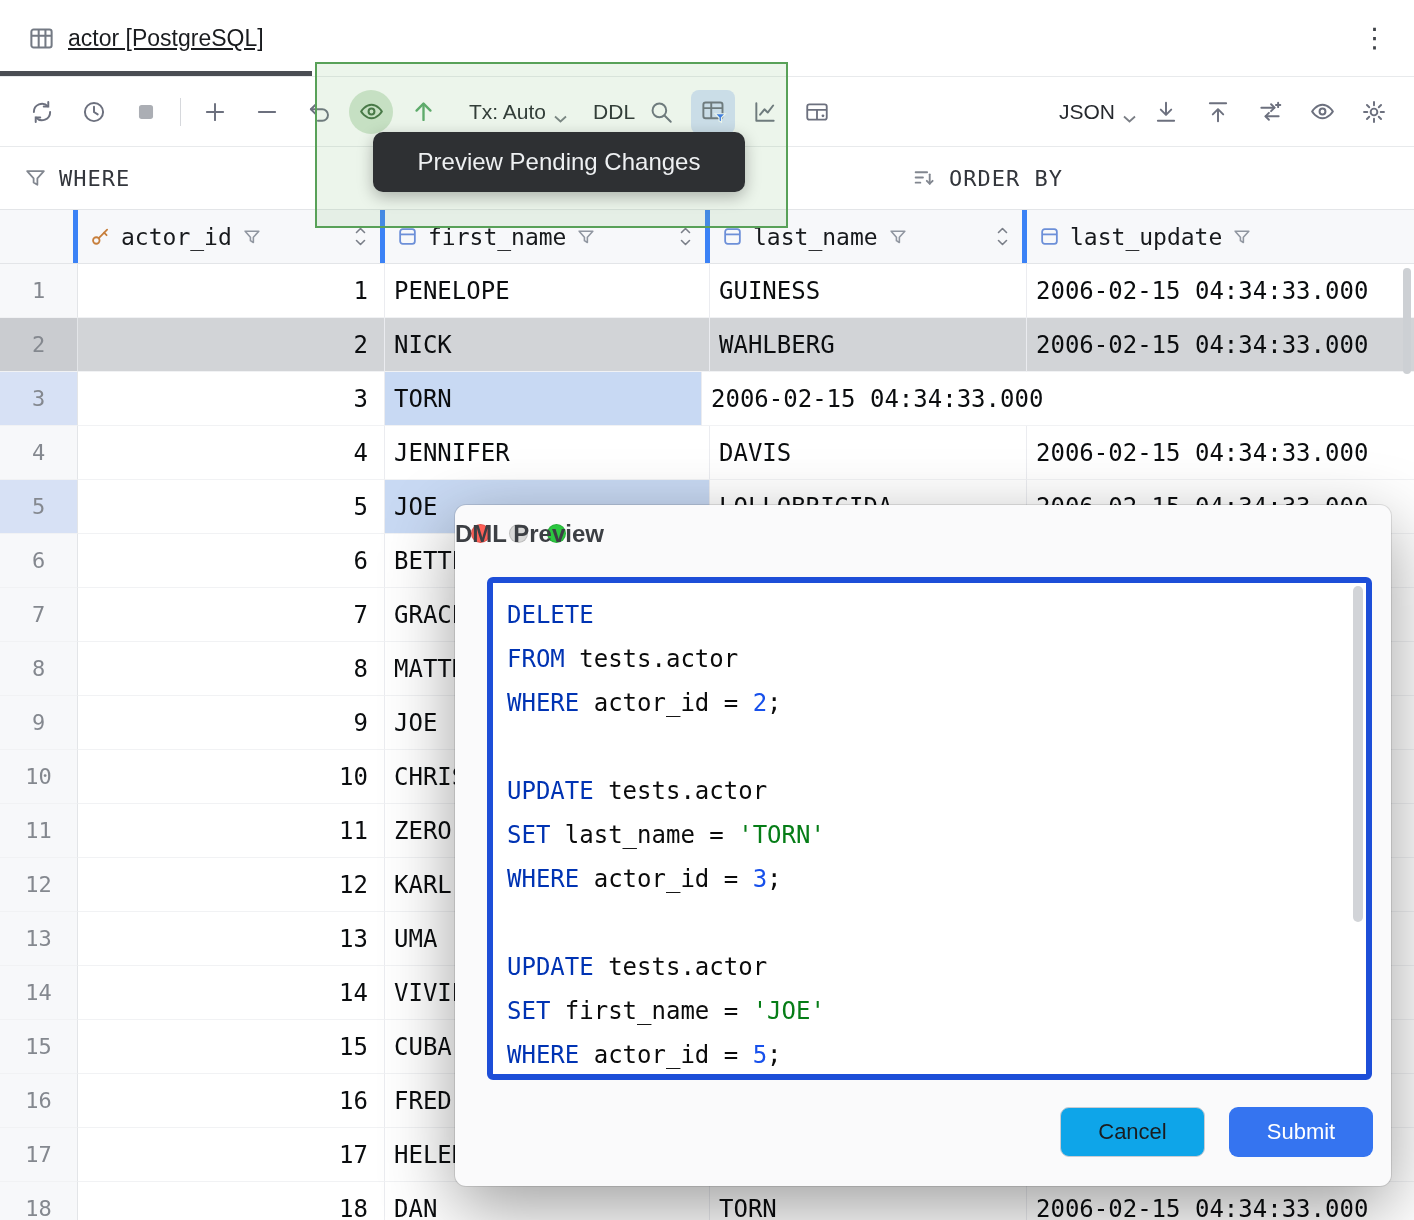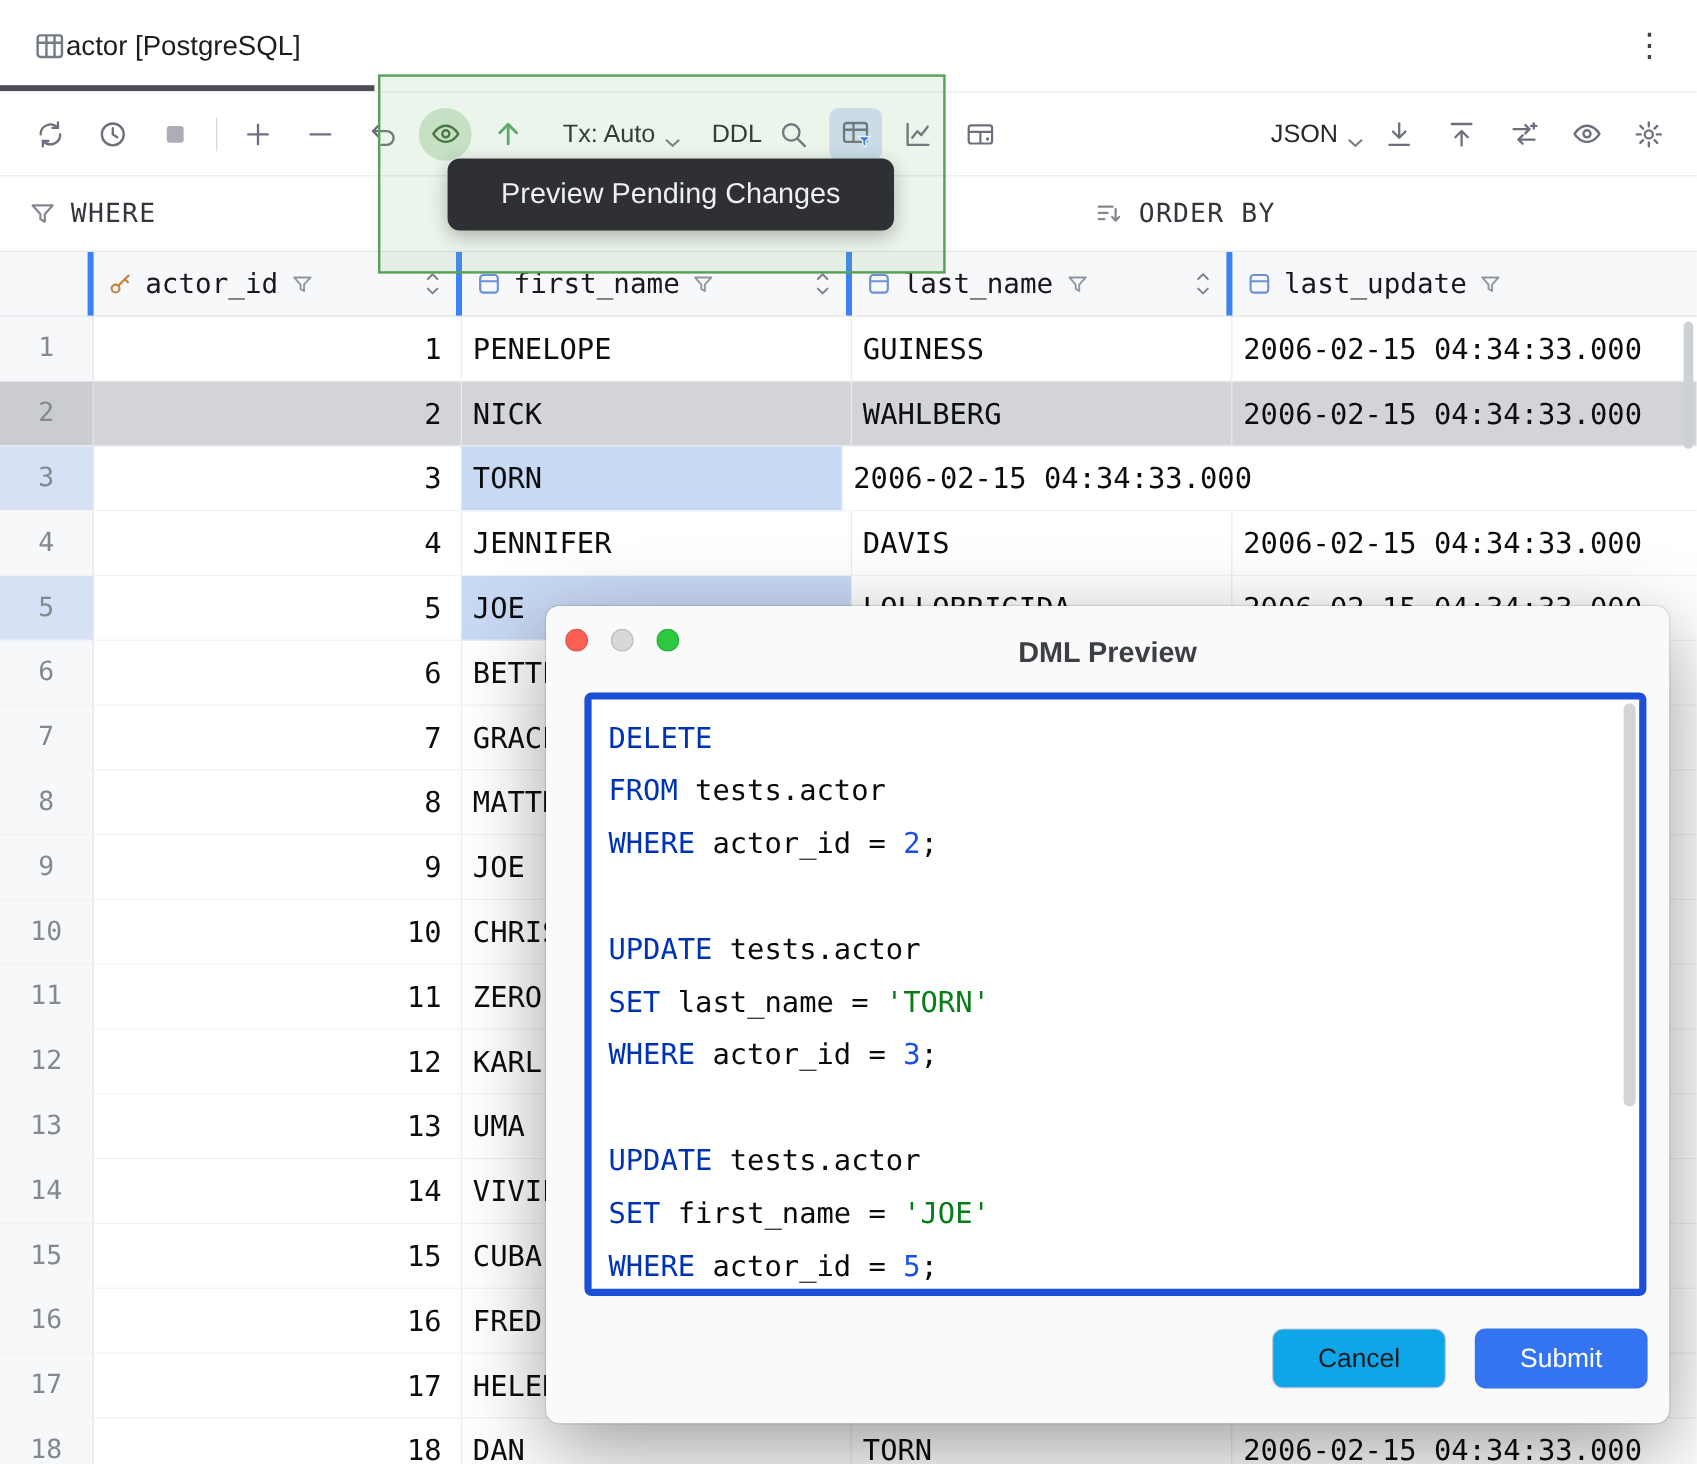--- a/index.html
+++ b/index.html
@@ -2,21 +2,21 @@
 <html><head>
 <meta charset="utf-8">
 <style>
   * { box-sizing: border-box; margin: 0; padding: 0; }
   html, body { width: 1414px; height: 1220px; overflow: hidden; background: #fff;
     font-family: "Liberation Sans", sans-serif; position: relative; }
 
   
   .titlebar { position: absolute; top: 0; left: 0; right: 0; height: 76px; background: #fff; }
   .tab-icon { position: absolute; left: 28px; top: 25px; }
-  .tab-title { position: absolute; left: 55px; top: 0; line-height: 76px; font-size: 23px; color: #1a1c1f; }
+  .tab-title { position: absolute; left: 68px; top: 0; line-height: 76px; font-size: 23px; color: #1a1c1f; text-decoration: underline; }
   .kebab { position: absolute; right: 26px; top: 22px; font-size: 27px; color: #3f4248; cursor: pointer; }
   .tab-underline { position: absolute; left: 0; top: 71px; width: 312px; height: 5px; background: #4a4d53; }
 
   
   .toolbar { position: absolute; top: 76px; left: 0; right: 0; height: 71px; display: flex;
     align-items: center; padding: 0 18px 0 20px; border-top: 1px solid #e8eaec; border-bottom: 1px solid #e8eaec; background: #fff; }
   .tbi { width: 44px; height: 44px; margin-right: 8px; display: flex; align-items: center;
     justify-content: center; border-radius: 8px; flex: 0 0 auto; cursor: pointer; }
   .tbi.hovered { background: rgba(110,175,100,0.30); border-radius: 50%; }
   .tbi.active-blue { background: #d7e3fb; }
@@ -69,22 +69,22 @@
     background: rgba(130,190,120,0.15); border: 2px solid #58a158; z-index: 45; pointer-events: none; }
   .tooltip { position: absolute; left: 373px; top: 132px; width: 372px; height: 60px;
     background: #2e3033; border-radius: 10px; color: #eef0f2; font-size: 24px;
     display: flex; align-items: center; justify-content: center; z-index: 46;
     box-shadow: 0 5px 16px rgba(0,0,0,0.28); }
 
   
   .dialog { position: absolute; left: 455px; top: 505px; width: 936px; height: 681px;
     background: #fafafb; border-radius: 11px; z-index: 60;
     box-shadow: 0 22px 70px rgba(0,0,0,0.38), 0 0 0 1px rgba(0,0,0,0.10); }
-  .dlg-title { position: absolute; top: 0; left: 0; right: 0; height: 58px; text-align: center;
-    line-height: 58px; font-size: 24px; font-weight: 700; color: #3c3f44; margin-top: 11px; }
+  .dlg-title { position: absolute; top: 0; left: 0; right: 0; height: 58px; text-align: left;
+    line-height: 58px; font-size: 24px; font-weight: 700; color: #3c3f44; }
   .tl { position: absolute; top: 19px; width: 19px; height: 19px; border-radius: 50%;
     border: 1px solid rgba(0,0,0,0.12); cursor: pointer; }
   .tl-red { left: 16px; background: #fe5f57; }
   .tl-yellow { left: 54px; background: #d8d8d8; }
   .tl-green { left: 92px; background: #2bc840; }
   .code-panel { position: absolute; left: 32px; top: 72px; right: 19px; height: 503px;
     background: #fff; border: 6px solid #1d4ed8; border-radius: 6px; overflow: hidden; }
   .code { padding: 10px 0 0 14px; font-family: "DejaVu Sans Mono", monospace; font-size: 24px;
     line-height: 44px; color: #0b0b0b; white-space: pre; }
   .tk-kw { color: #0033b3; } .tk-num { color: #1750eb; } .tk-str { color: #067d17; } .tk-pl { color: #0b0b0b; }

